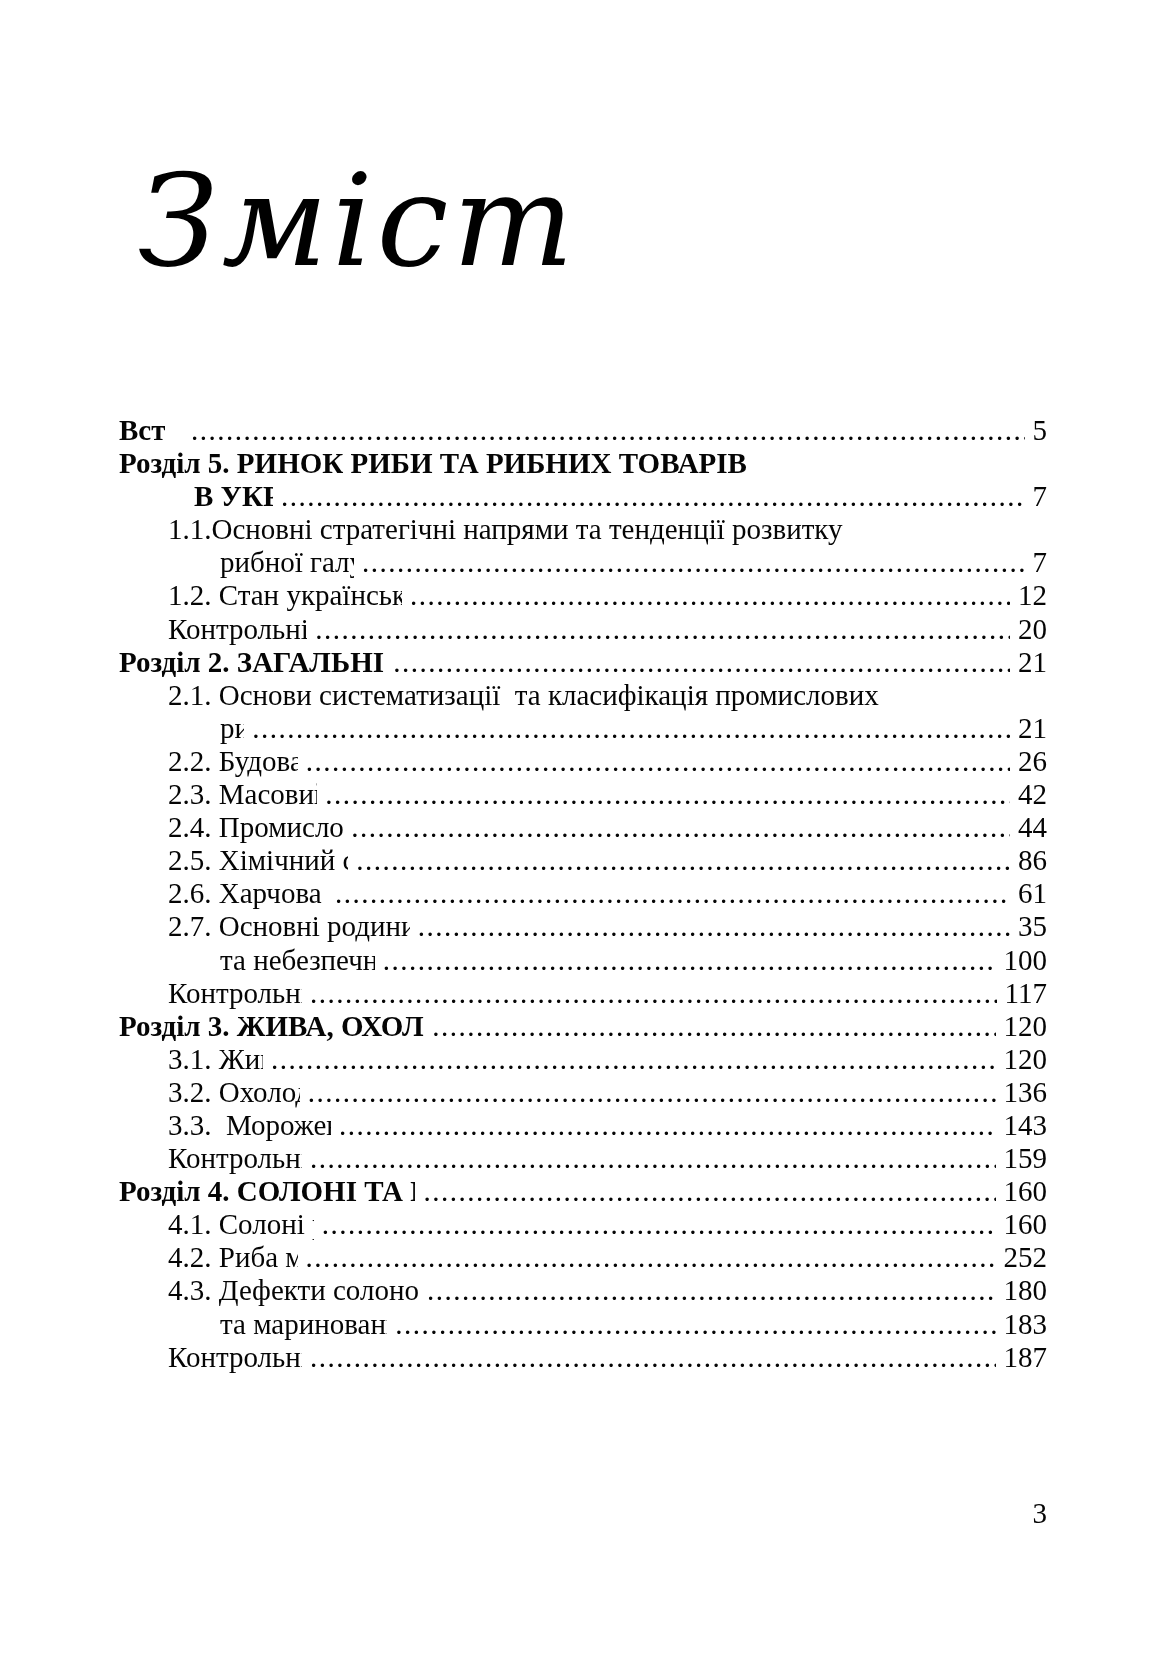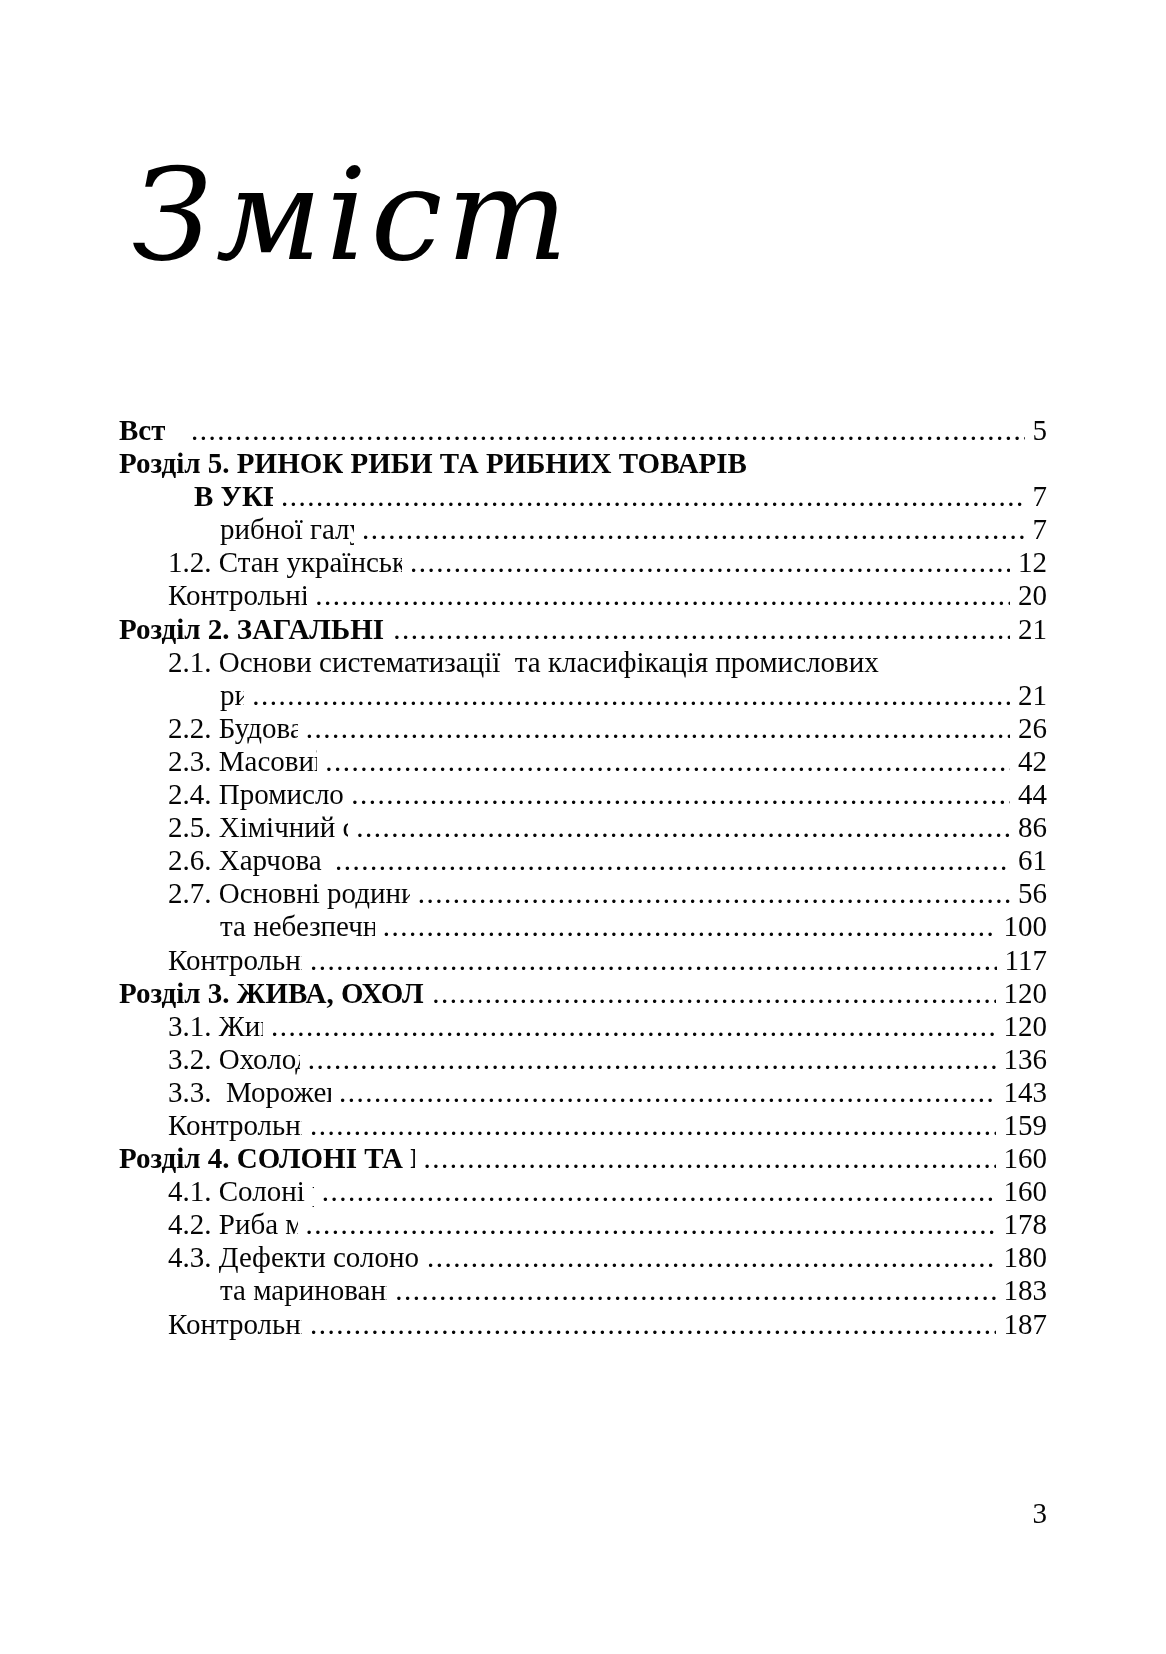--- a/index.html
+++ b/index.html
@@ -13,21 +13,21 @@
     height: 1654px;
     background: #ffffff;
     color: #050505;
     font-family: "Liberation Serif", serif;
     overflow: hidden;
   }
   .title {
     position: absolute;
     left: 122px;
     top: 128px;
-    margin: 10px;
+    margin: 16px;
     font-family: "DejaVu Serif", serif;
     font-style: italic;
     font-weight: 500;
     font-size: 128px;
     line-height: 1.2;
     letter-spacing: 4px;
     color: #000000;
     text-align: right;
   }
   .toc {
@@ -95,20 +95,25 @@
     
     
   </div>
 
   <div class="row ind2 bold">
     <span class="label">В УКРАЇНІ</span>
     <span class="leader"></span>
     <span class="page-num">7</span>
   </div>
 
+  <div class="row ind1">
+    <span class="label">1.1.Основні стратегічні напрями та тенденції розвитку</span>
+    
+    
+  </div>
 
   <div class="row ind3">
     <span class="label">рибної галузі в Україні</span>
     <span class="leader"></span>
     <span class="page-num">7</span>
   </div>
 
   <div class="row ind1">
     <span class="label">1.2. Стан українського ринку морепродуктів</span>
     <span class="leader"></span>
@@ -165,21 +170,21 @@
 
   <div class="row ind1">
     <span class="label">2.6. Харчова цінність риби</span>
     <span class="leader"></span>
     <span class="page-num">61</span>
   </div>
 
   <div class="row ind1">
     <span class="label">2.7. Основні родини та види промислових риб</span>
     <span class="leader"></span>
-    <span class="page-num">56</span>
+    <span class="page-num">35</span>
   </div>
 
 
 
   <div class="row ind3">
     <span class="label">та небезпечних захворювань</span>
     <span class="leader"></span>
     <span class="page-num">100</span>
   </div>
 
@@ -227,21 +232,21 @@
 
   <div class="row ind1">
     <span class="label">4.1. Солоні рибні товари</span>
     <span class="leader"></span>
     <span class="page-num">160</span>
   </div>
 
   <div class="row ind1">
     <span class="label">4.2. Риба маринована</span>
     <span class="leader"></span>
-    <span class="page-num">178</span>
+    <span class="page-num">252</span>
   </div>
 
   <div class="row ind1">
     <span class="label">4.3. Дефекти солоної, пряної та маринованої риби</span>
     <span class="leader"></span>
     <span class="page-num">180</span>
   </div>
 
 
   <div class="row ind3">

